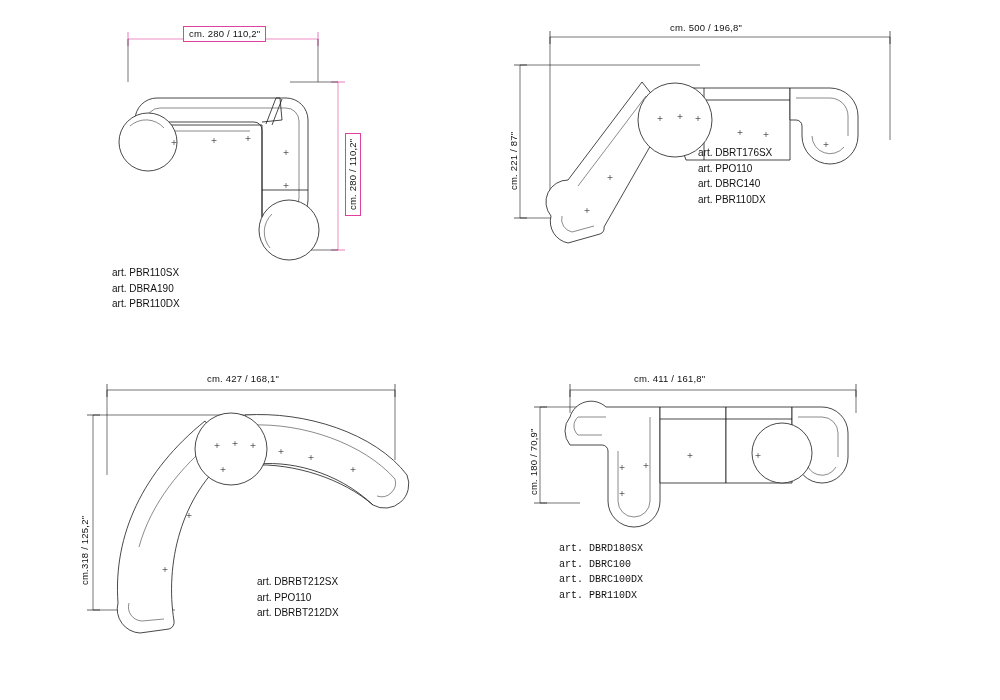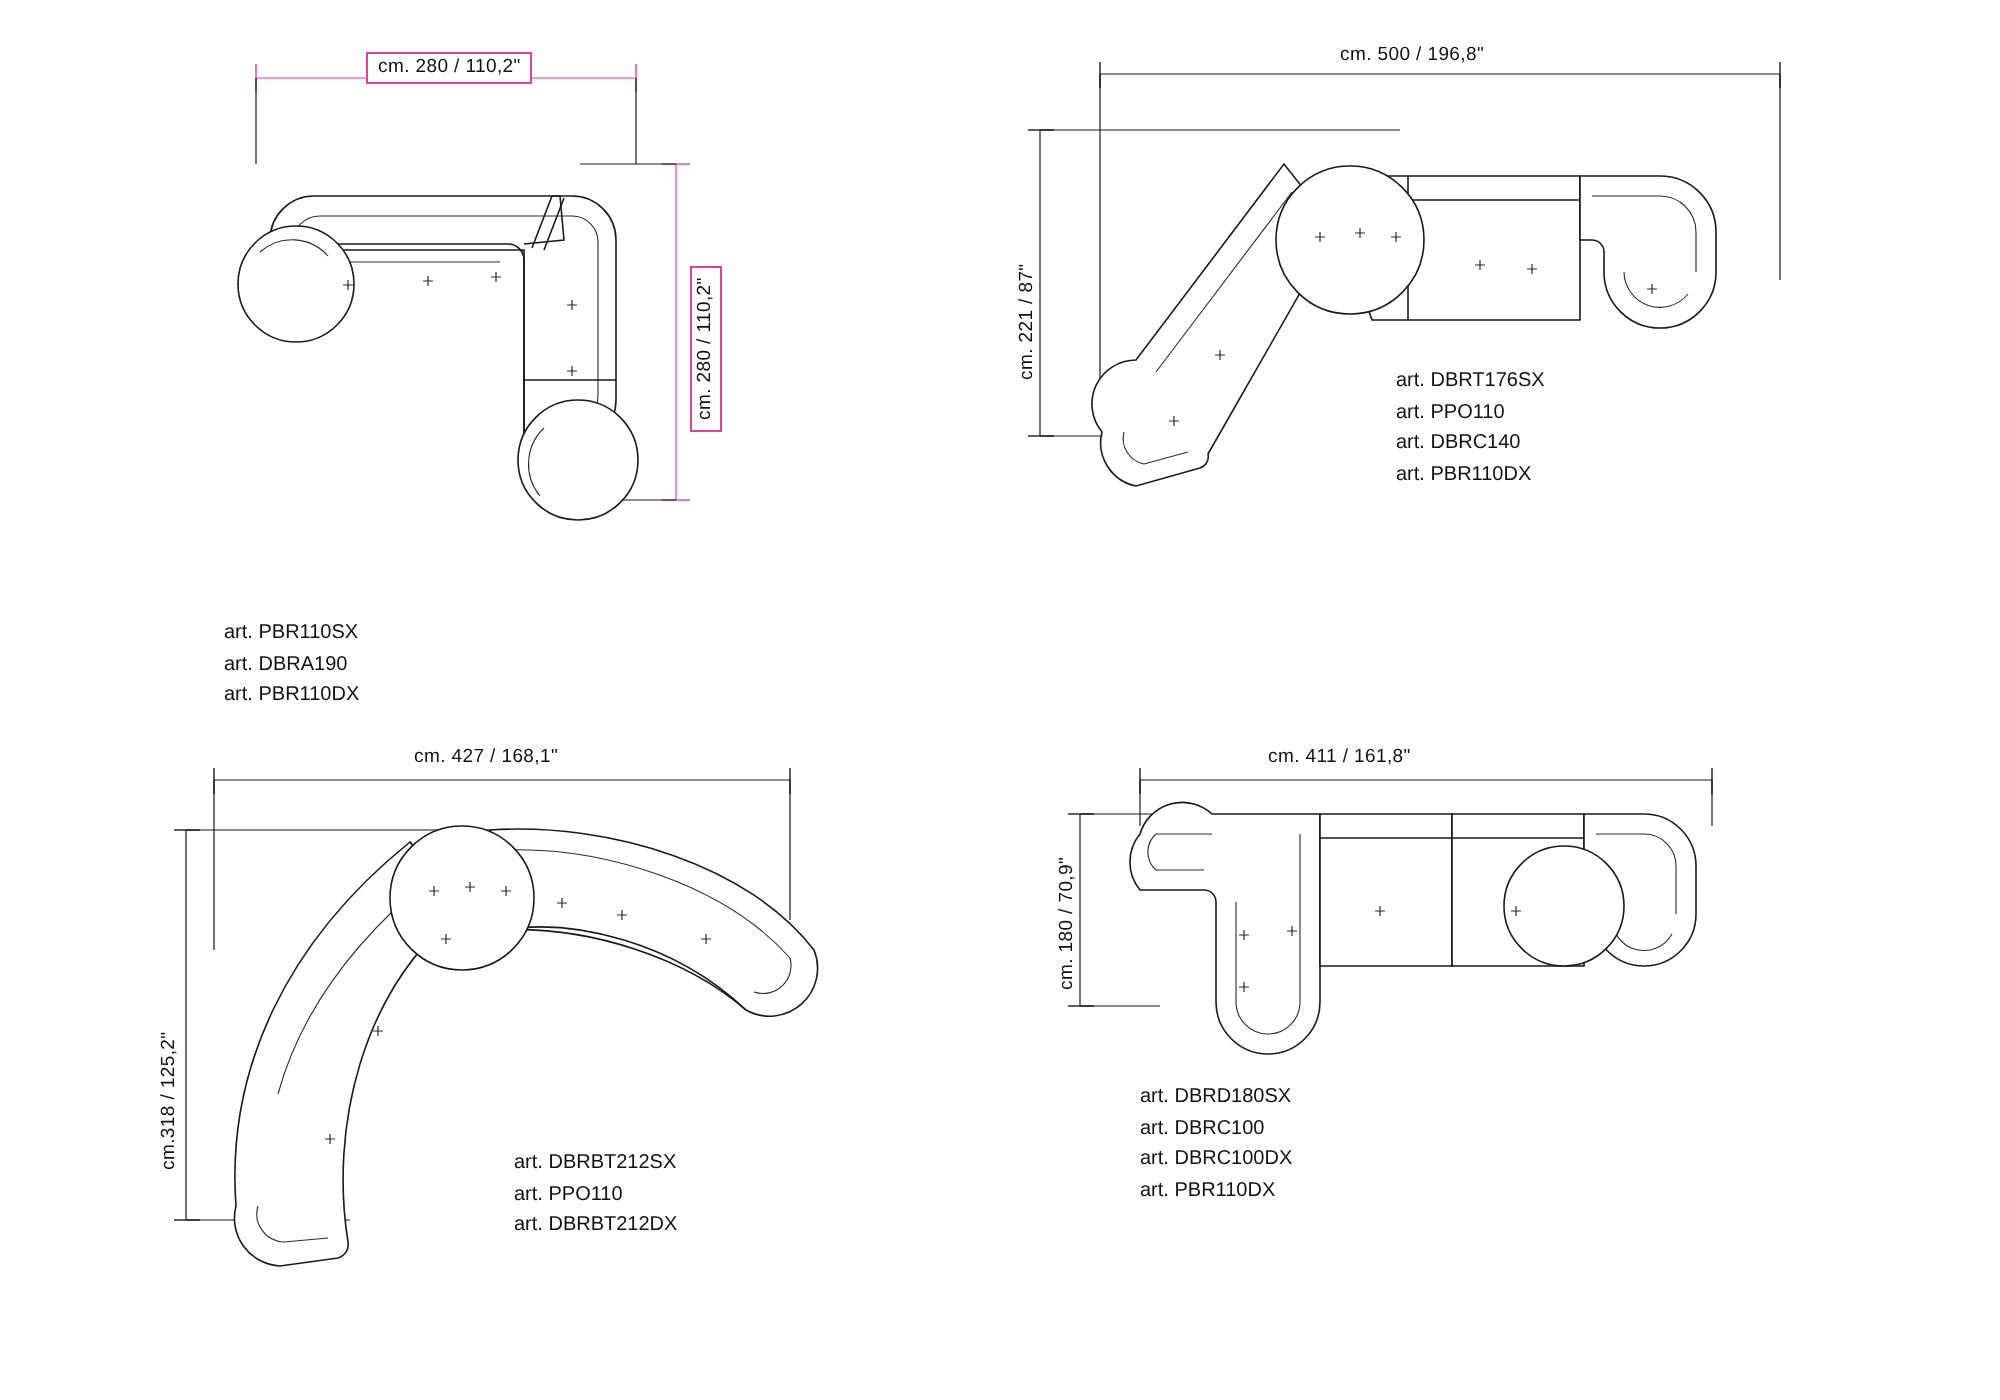--- a/index.html
+++ b/index.html
@@ -160,21 +160,21 @@
         <path class="tuft" d="M158,116 l0,5 M155.5,118.5 l5,0"></path>
         <path class="tuft" d="M196,130 l0,5 M193.5,132.5 l5,0"></path>
         <path class="tuft" d="M196,163 l0,5 M193.5,165.5 l5,0"></path>
       </g>
     </svg>
 
     <div class="dim-label boxed" style="left:93px; top:6px;">cm. 280 / 110,2"</div>
 
     <div class="dim-label boxed vert" style="left:255px; top:196px;">cm. 280 / 110,2"</div>
 
-    <div class="codes" style="left:22px; top:245px;margin-top:44px;">
+    <div class="codes" style="left:22px; top:245px;">
       <div>art. PBR110SX</div>
       <div>art. DBRA190</div>
       <div>art. PBR110DX</div>
     </div>
   </div>
 
   <div class="panel" style="left:490px; top:20px; width:430px; height:250px;">
 
     <svg width="430" height="250">
 
@@ -239,21 +239,21 @@
         <path class="tuft" d="M336,122 l0,5 M333.5,124.5 l5,0"></path>
         <path class="tuft" d="M120,155 l0,5 M117.5,157.5 l5,0"></path>
         <path class="tuft" d="M97,188 l0,5 M94.5,190.5 l5,0"></path>
       </g>
     </svg>
 
     <div class="dim-label" style="left:180px; top:2px;">cm. 500 / 196,8"</div>
 
     <div class="dim-label vert" style="left:18px; top:170px;">cm. 221 / 87"</div>
 
-    <div class="codes" style="left:208px; top:125px;margin-top:38px;">
+    <div class="codes" style="left:208px; top:125px;">
       <div>art. DBRT176SX</div>
       <div>art. PPO110</div>
       <div>art. DBRC140</div>
       <div>art. PBR110DX</div>
     </div>
   </div>
 
   <div class="panel" style="left:55px; top:355px; width:400px; height:290px;">
 
     <svg width="400" height="290">
@@ -386,21 +386,21 @@
         <path class="tuft" d="M112,136 l0,5 M109.5,138.5 l5,0"></path>
         <path class="tuft" d="M180,98 l0,5 M177.5,100.5 l5,0"></path>
         <path class="tuft" d="M248,98 l0,5 M245.5,100.5 l5,0"></path>
       </g>
     </svg>
 
     <div class="dim-label" style="left:124px; top:18px;">cm. 411 / 161,8"</div>
 
     <div class="dim-label vert" style="left:18px; top:140px;">cm. 180 / 70,9"</div>
 
-    <div class="codes" style="left:60px; top:186px;">
+    <div class="codes" style="left:49px; top:186px;font-family:Liberation Mono, monospace;">
       <div>art. DBRD180SX</div>
       <div>art. DBRC100</div>
       <div>art. DBRC100DX</div>
       <div>art. PBR110DX</div>
     </div>
   </div>
 
 </div>
 
 </body></html>

